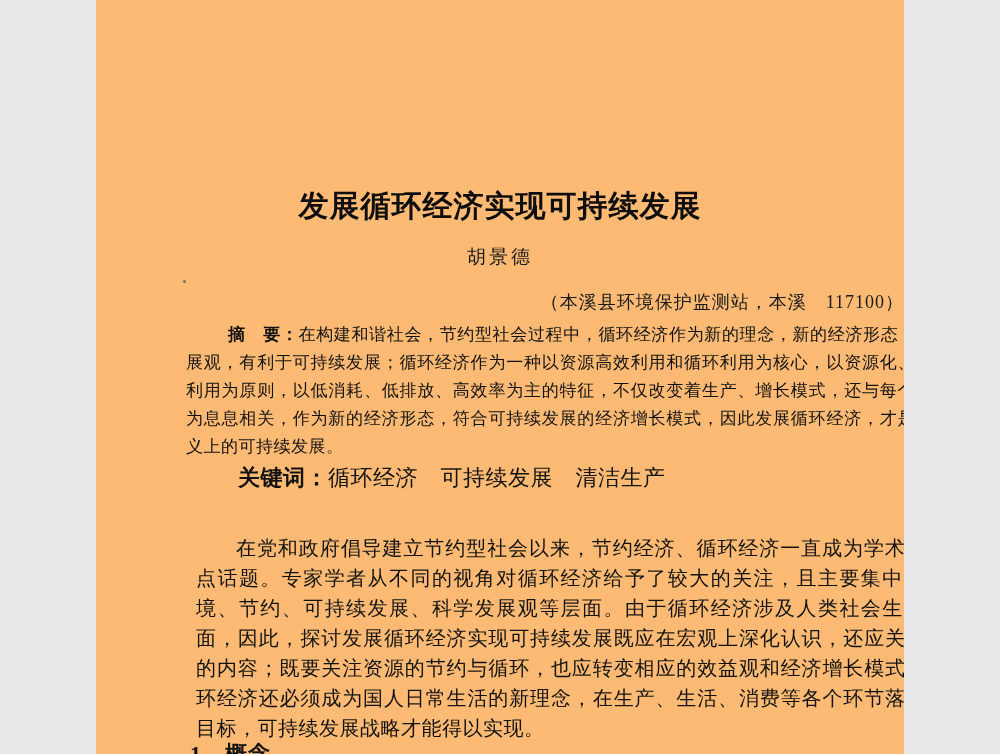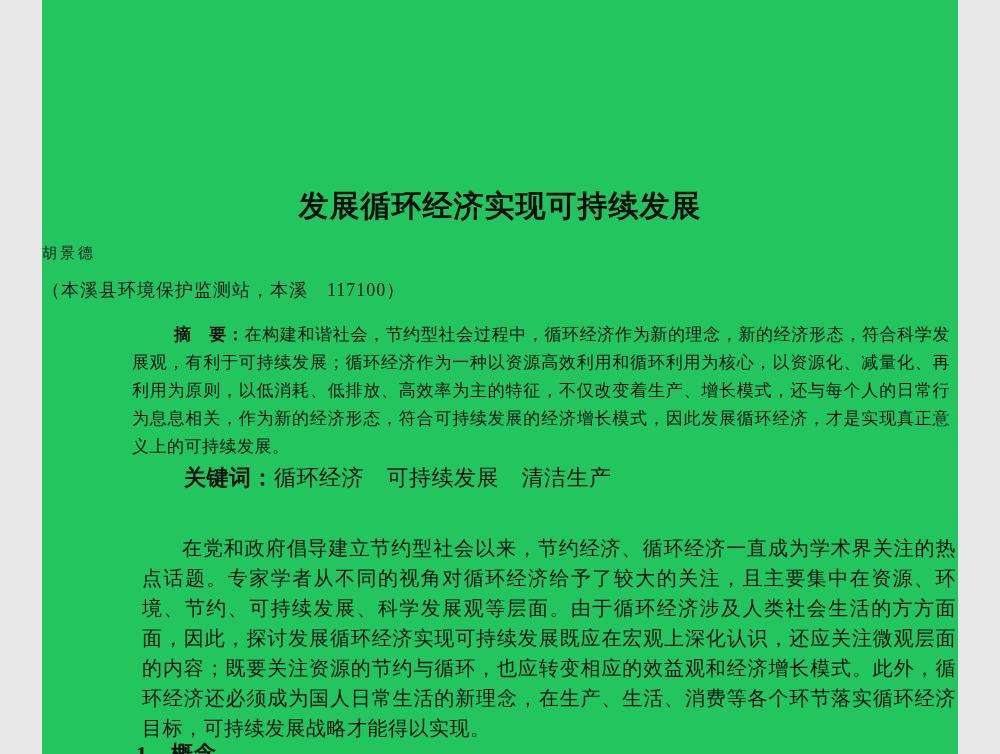--- a/index.html
+++ b/index.html
@@ -2,24 +2,24 @@
 <html lang="zh"><head>
 <meta charset="utf-8">
 <style>
   html, body {
     margin: 0;
     padding: 0;
     background: #e8e8e8;
   }
   .page {
     position: relative;
-    width: 916px;
+    width: 808px;
     height: 754px;
     margin: 0 auto;
-    background: #22c55e;
+    background: #fdba74;
     overflow: hidden;
     color: #121212;
     font-family: "Liberation Serif", "DejaVu Serif", serif;
     -webkit-font-smoothing: antialiased;
   }
   .title {
     position: absolute;
     top: 186px;
     left: 0;
     width: 100%;
@@ -28,31 +28,31 @@
     font-size: 30px;
     font-weight: 700;
     letter-spacing: 1px;
     color: #0e0e0e;
   }
   .author {
     position: absolute;
     top: 244px;
     left: 0;
     width: 100%;
-    text-align: left;
-    font-size: 15px;
+    text-align: center;
+    font-size: 19px;
     letter-spacing: 3px;
     color: #1a1a1a;
   }
   .affiliation {
     position: absolute;
-    top: 278px;
+    top: 290px;
     left: 0;
     width: 100%;
-    text-align: left;
+    text-align: right;
     font-size: 18px;
     letter-spacing: 1px;
     color: #1a1a1a;
   }
   .abstract {
     position: absolute;
     top: 321px;
     left: 90px;
     width: 818px;
     margin: 0;

